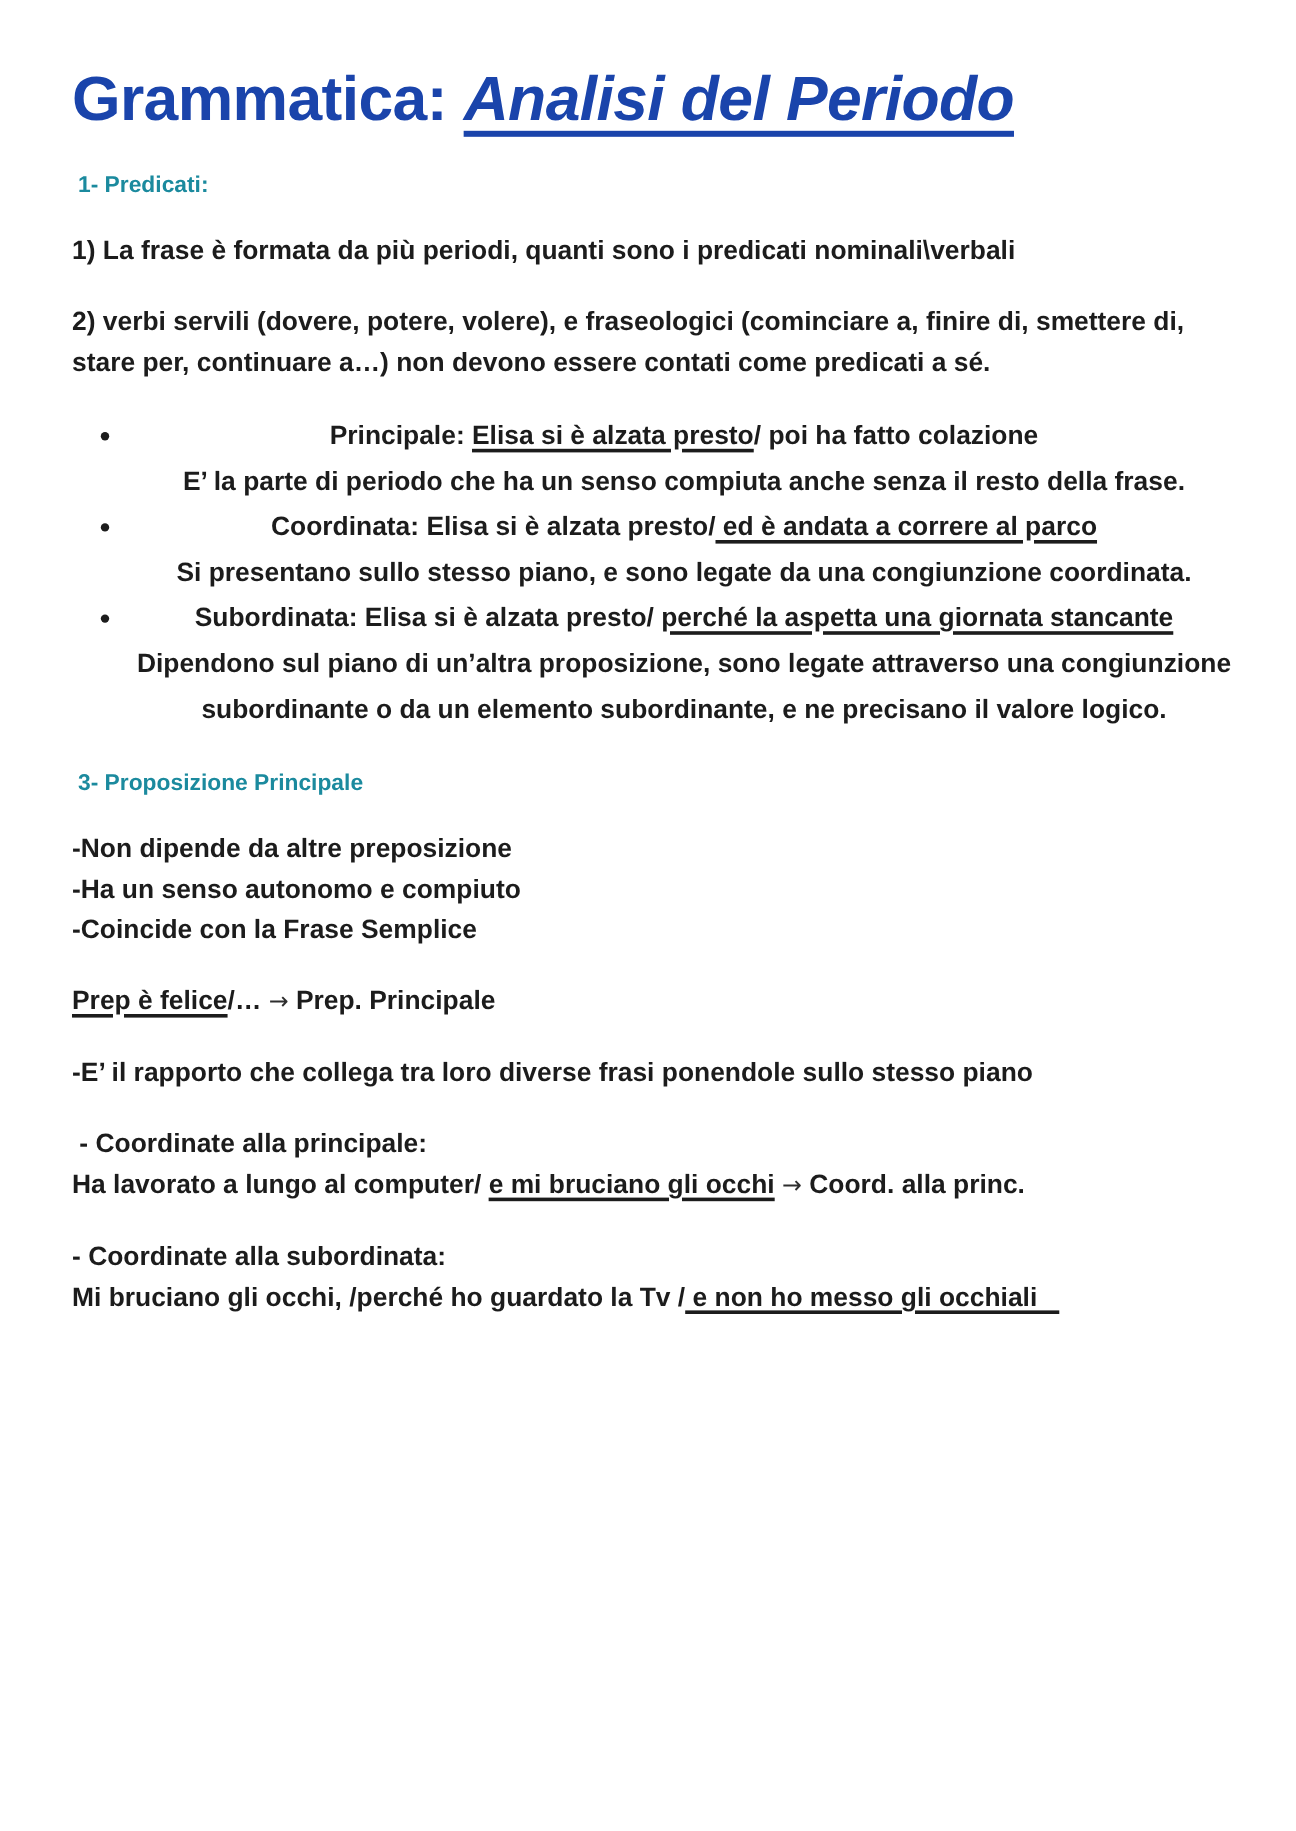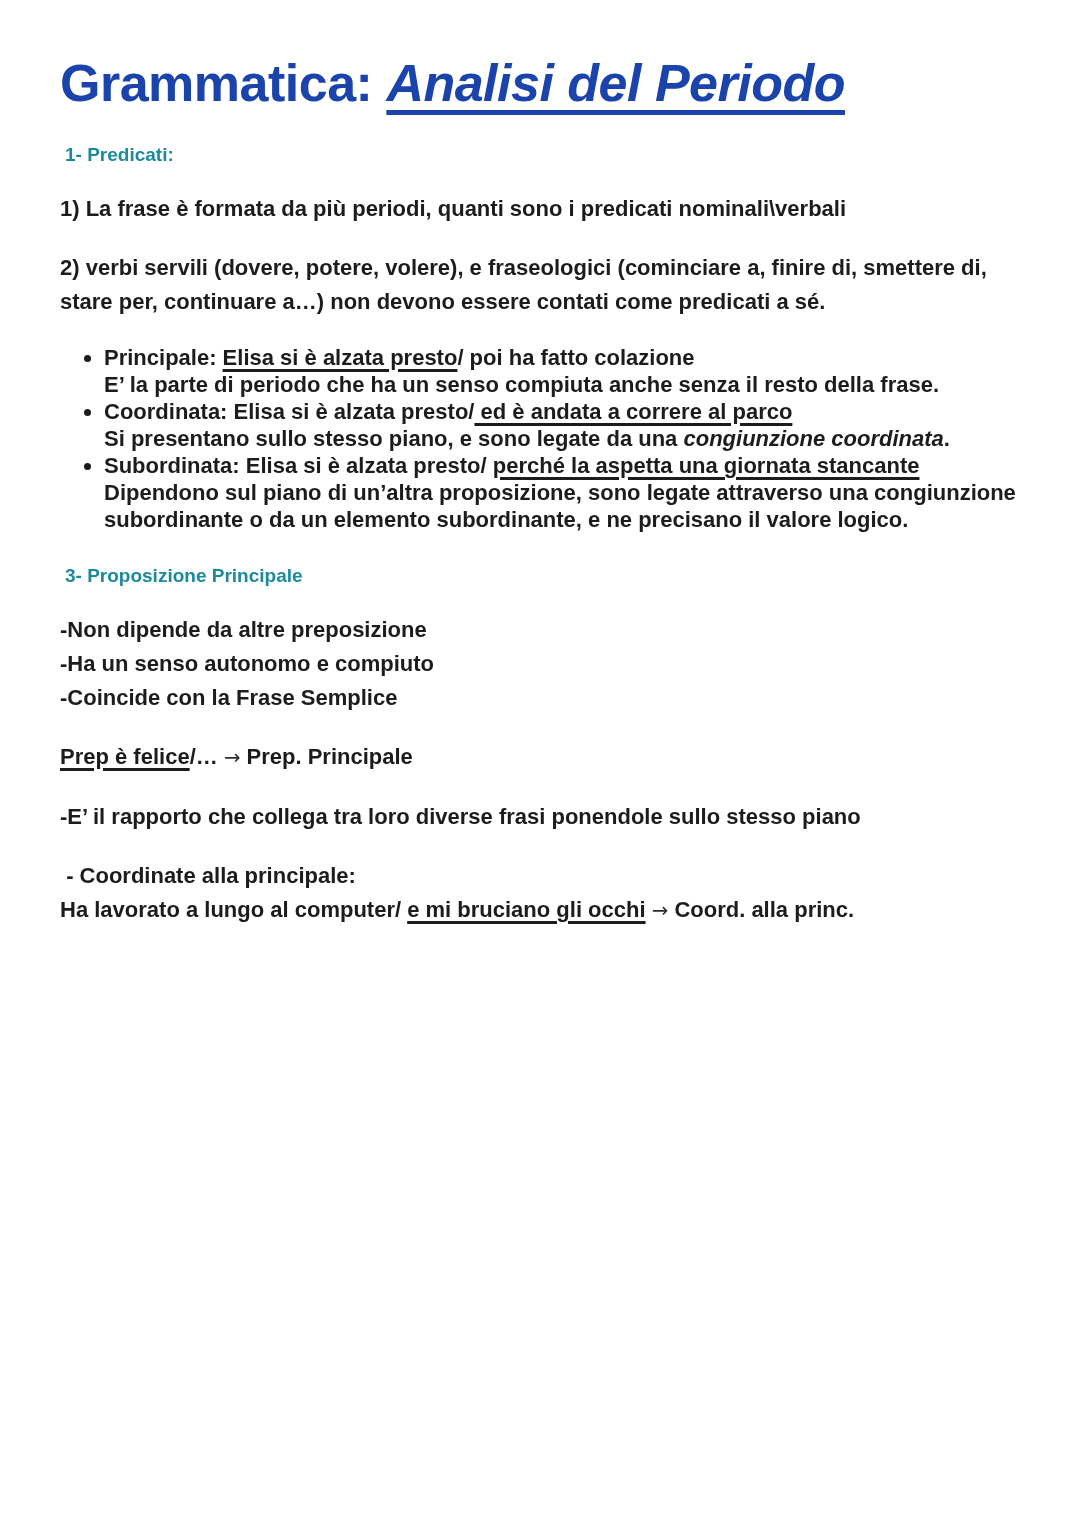--- a/index.html
+++ b/index.html
@@ -49,29 +49,30 @@
     margin:25px 0;
     white-space:pre-wrap;
   }
   ul.structure-list{
     margin:18px 0 25px 0;
     padding-left:44px;
     list-style:disc;
   }
   ul.structure-list li{
     font-size:22px;
-    line-height:27px;
+    line-height:38px;
     white-space:pre-wrap;
+    text-align:center;
   }
   .u{
     text-decoration:underline;
     text-decoration-thickness:2.5px;
     text-underline-offset:4px;
   }
-  .i{font-style:italic;}
+  .i{}
   .arrow{
     font-family:"DejaVu Sans",sans-serif;
     font-weight:400;
     color:#2e2e2e;
     font-size:0.9em;
   }
 </style>
 </head>
 <body>
 
@@ -102,14 +103,16 @@
 -Coincide con la Frase Semplice</span></p>
 
   <p class="body-para"><span class="u">Prep è felice</span><span>/… </span><span class="arrow">→</span><span> Prep. Principale</span></p>
 
 
   <p class="body-para"><span>-E’ il rapporto che collega tra loro diverse frasi ponendole sullo stesso piano</span></p>
 
   <p class="body-para"><span> - Coordinate alla principale:
 Ha lavorato a lungo al computer/ </span><span class="u">e mi bruciano gli occhi</span><span> </span><span class="arrow">→</span><span> Coord. alla princ.</span></p>
 
+  <p class="body-para"><span>- Coordinate alla subordinata:
+Mi bruciano gli occhi, </span><span class="i">/perché ho guardato la Tv </span><span>/</span><span class="u"> e non ho messo gli occhiali   </span></p>
 
 </div>
 
 </body></html>

